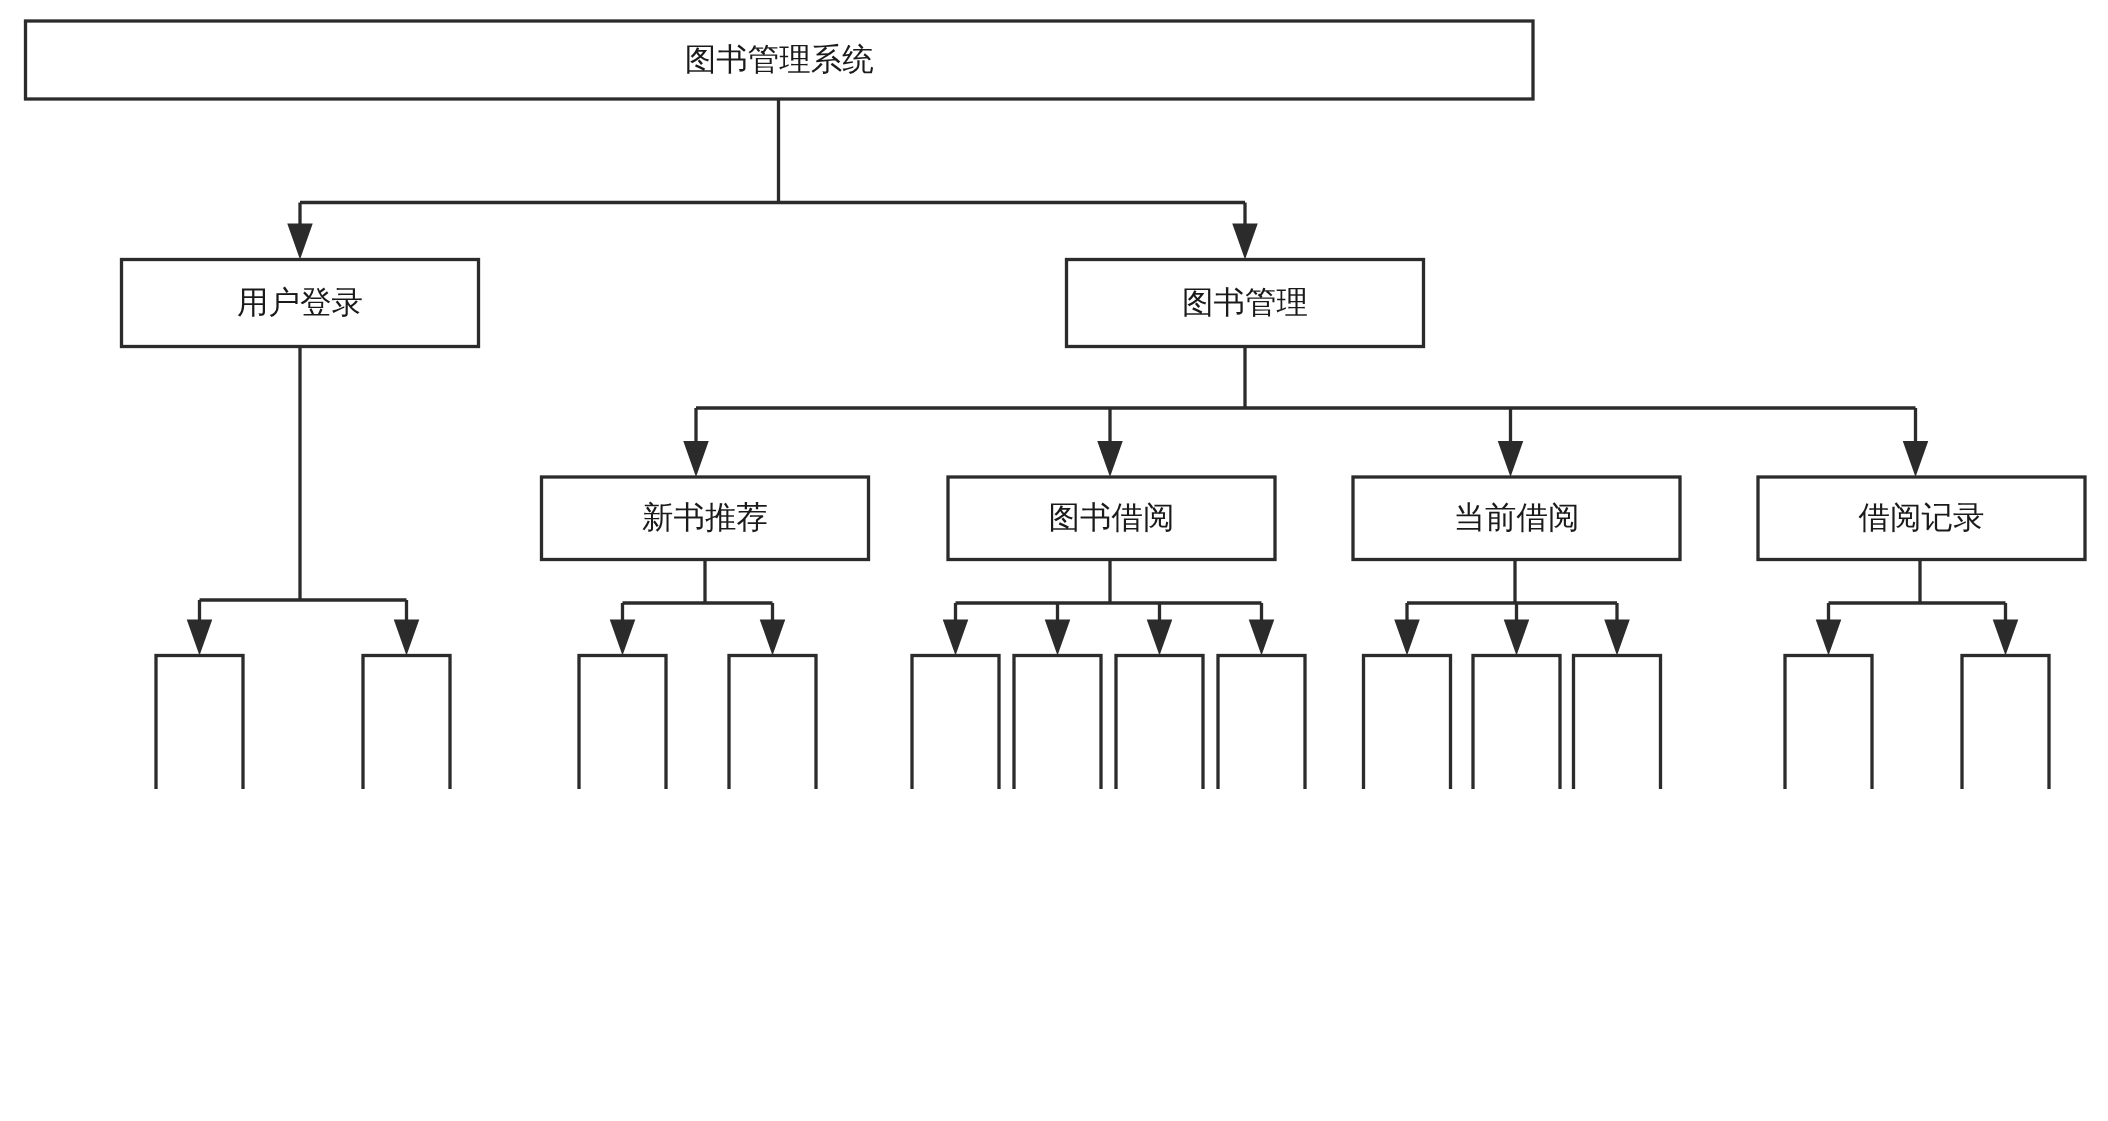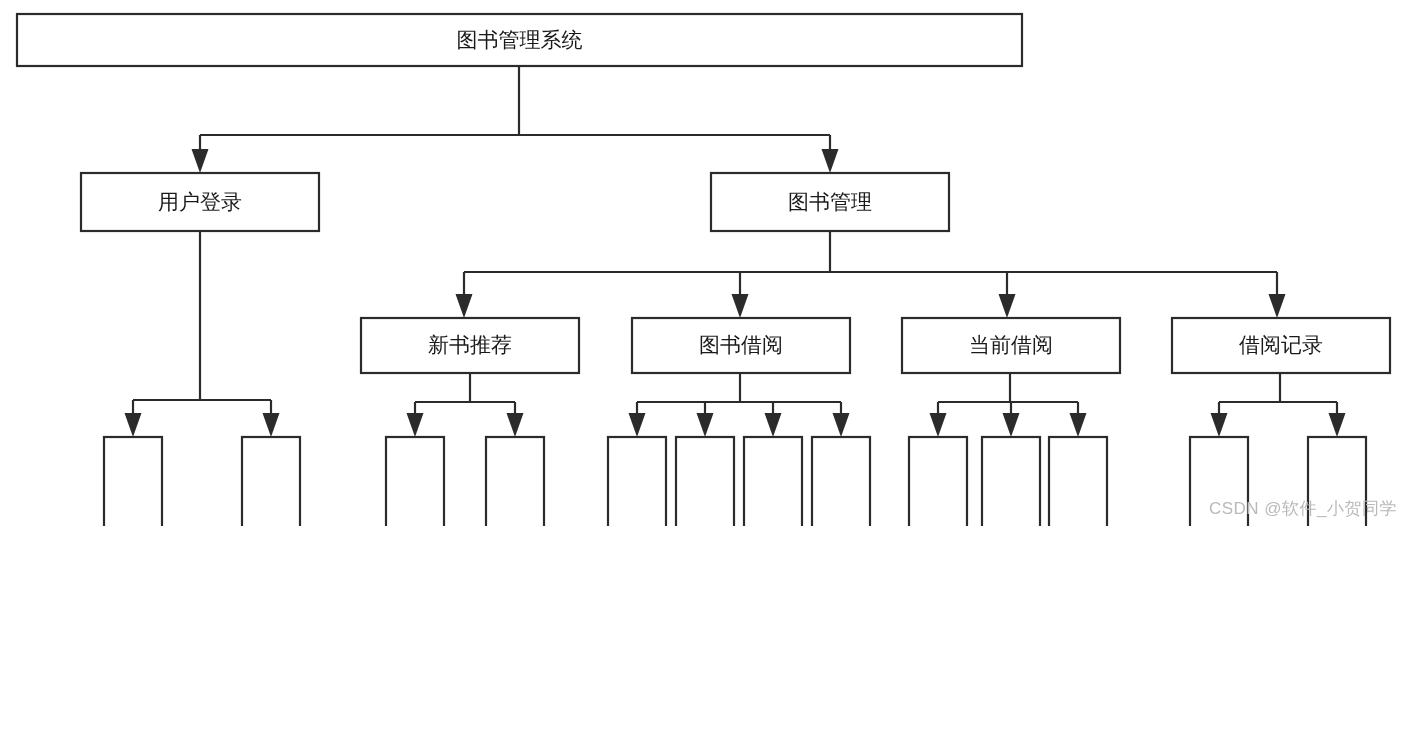--- a/index.html
+++ b/index.html
@@ -178,15 +178,14 @@
       <div class="leaf-label" style="left: 676px; top: 437px; width: 58px; height: 296px;">新增图书（管理员）</div>
       <div class="leaf-label" style="left: 744px; top: 437px; width: 58px; height: 296px;">编辑图书（管理员）</div>
       <div class="leaf-label" style="left: 812px; top: 437px; width: 58px; height: 296px;">借阅图书</div>
       <div class="leaf-label" style="left: 909px; top: 437px; width: 58px; height: 296px;">查询图书</div>
       <div class="leaf-label" style="left: 982px; top: 437px; width: 58px; height: 296px;">归还图书</div>
       <div class="leaf-label" style="left: 1049px; top: 437px; width: 58px; height: 296px;">确认归还（管理员）</div>
       <div class="leaf-label" style="left: 1190px; top: 437px; width: 58px; height: 296px;">新增借阅记录</div>
       <div class="leaf-label" style="left: 1308px; top: 437px; width: 58px; height: 296px;">查询借阅记录</div>
     </div>
 
-  <div class="watermark">CSDN @软件_小贺同学</div>
 
 </div>
 
 </body></html>

